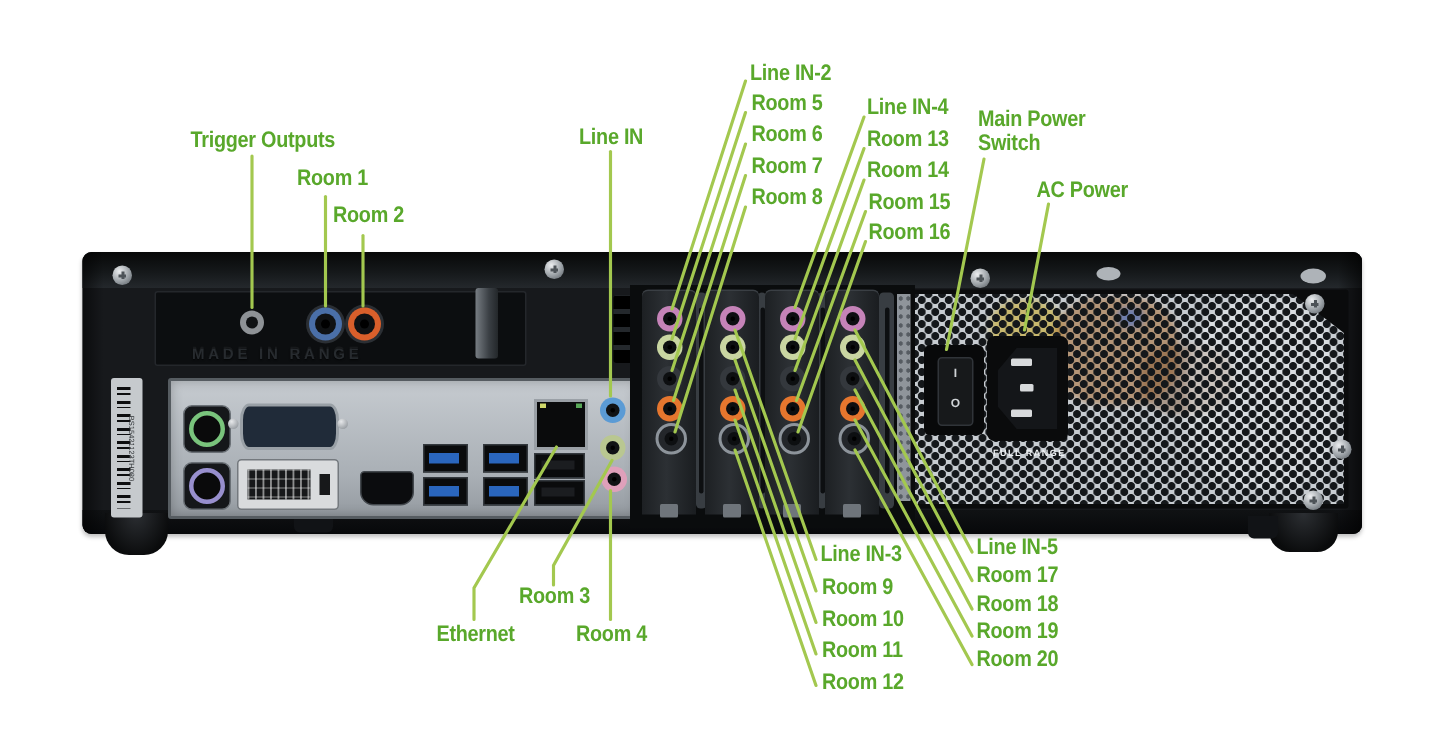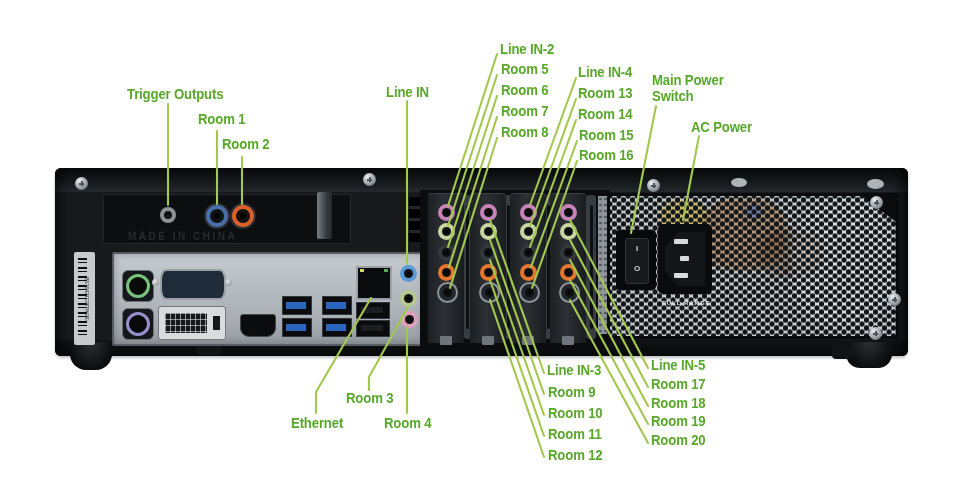--- a/index.html
+++ b/index.html
@@ -150,21 +150,21 @@
       <span class="mid"></span>
       <span class="hole"></span>
     </div>
   <div class="mini-jack" style="left:232px;top:205px;width:22px;height:22px;background:#d95f2b;box-shadow:0 0 0 2px #2b2f34;">
       <span class="mid"></span>
       <span class="hole"></span>
     </div>
   <div class="latch"></div>
   <div class="vent"></div>
 
-  <div class="emboss">MADE IN CHINA</div>
+  <div class="emboss">MADE IN RANGE</div>
 
   <div class="sticker">
     <span class="bars"></span>
     <span class="code">BS15421123TH080</span>
   </div>
 
   <div class="shield"></div>
   <div class="ps2 green" style="left:122px;top:270px;">
       <span class="ring"></span>
     </div>

